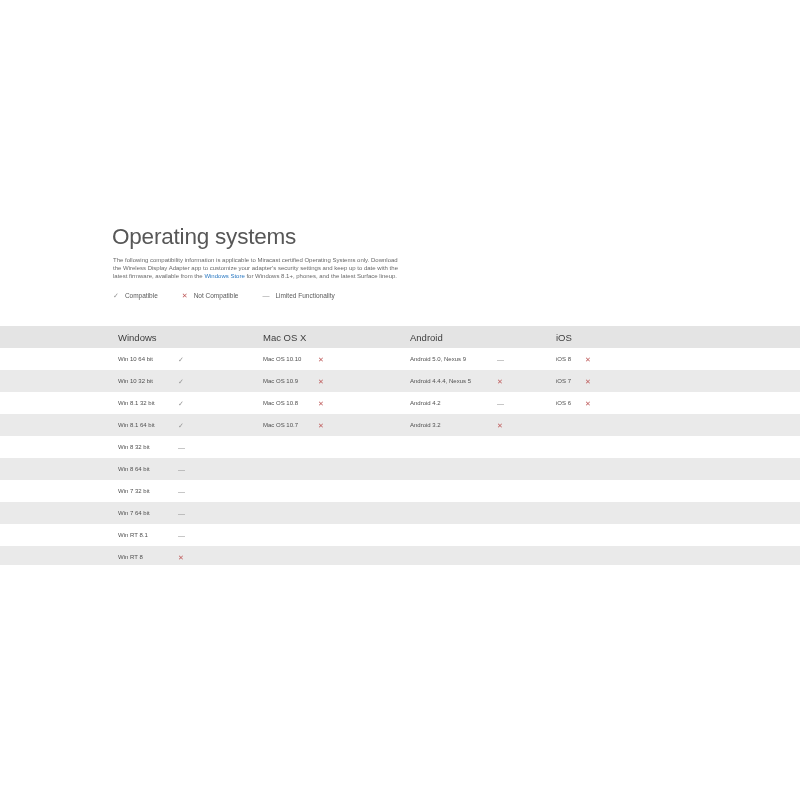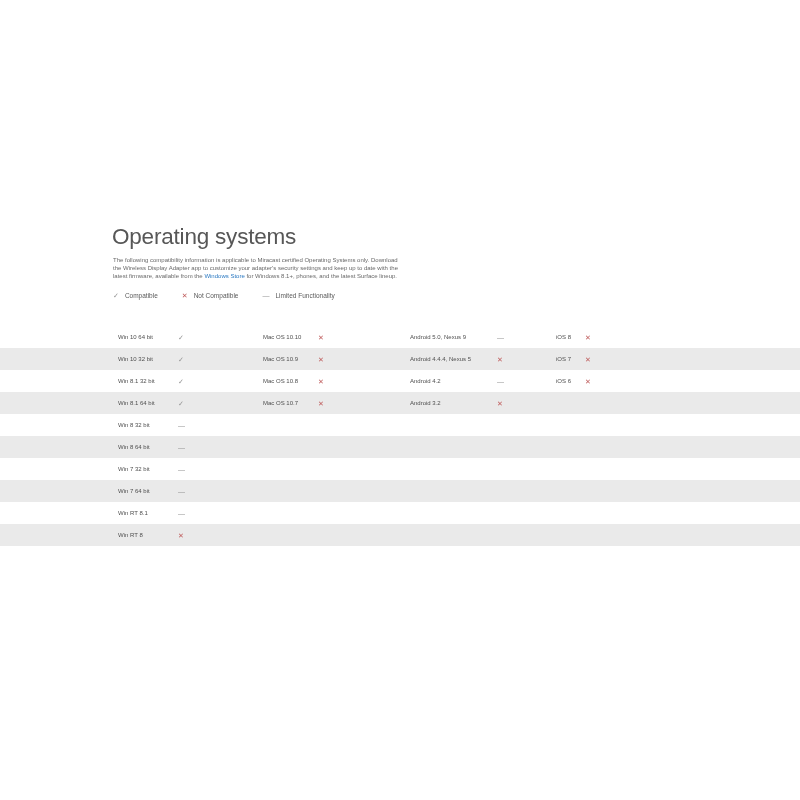--- a/index.html
+++ b/index.html
@@ -103,20 +103,26 @@
       <span class="mark cross">✕</span>
       <span class="legend-label">Not Compatible</span>
     </div>
     <div class="legend-item">
       <span class="mark dash">—</span>
       <span class="legend-label">Limited Functionality</span>
     </div>
   </div>
 
   <div class="compat-table">
+    <div class="row thead">
+      <span class="th th-win">Windows</span>
+      <span class="th th-mac">Mac OS X</span>
+      <span class="th th-android">Android</span>
+      <span class="th th-ios">iOS</span>
+    </div>
     <div id="rows">
   <div class="row">
     <span></span>
     <span class="cell label">Win 10 64 bit</span>
     <span class="cell mark check">✓</span>
     <span class="cell label">Mac OS 10.10</span>
     <span class="cell mark cross">✕</span>
     <span class="cell label">Android 5.0, Nexus 9</span>
     <span class="cell mark dash">—</span>
     <span class="cell label">iOS 8</span>

